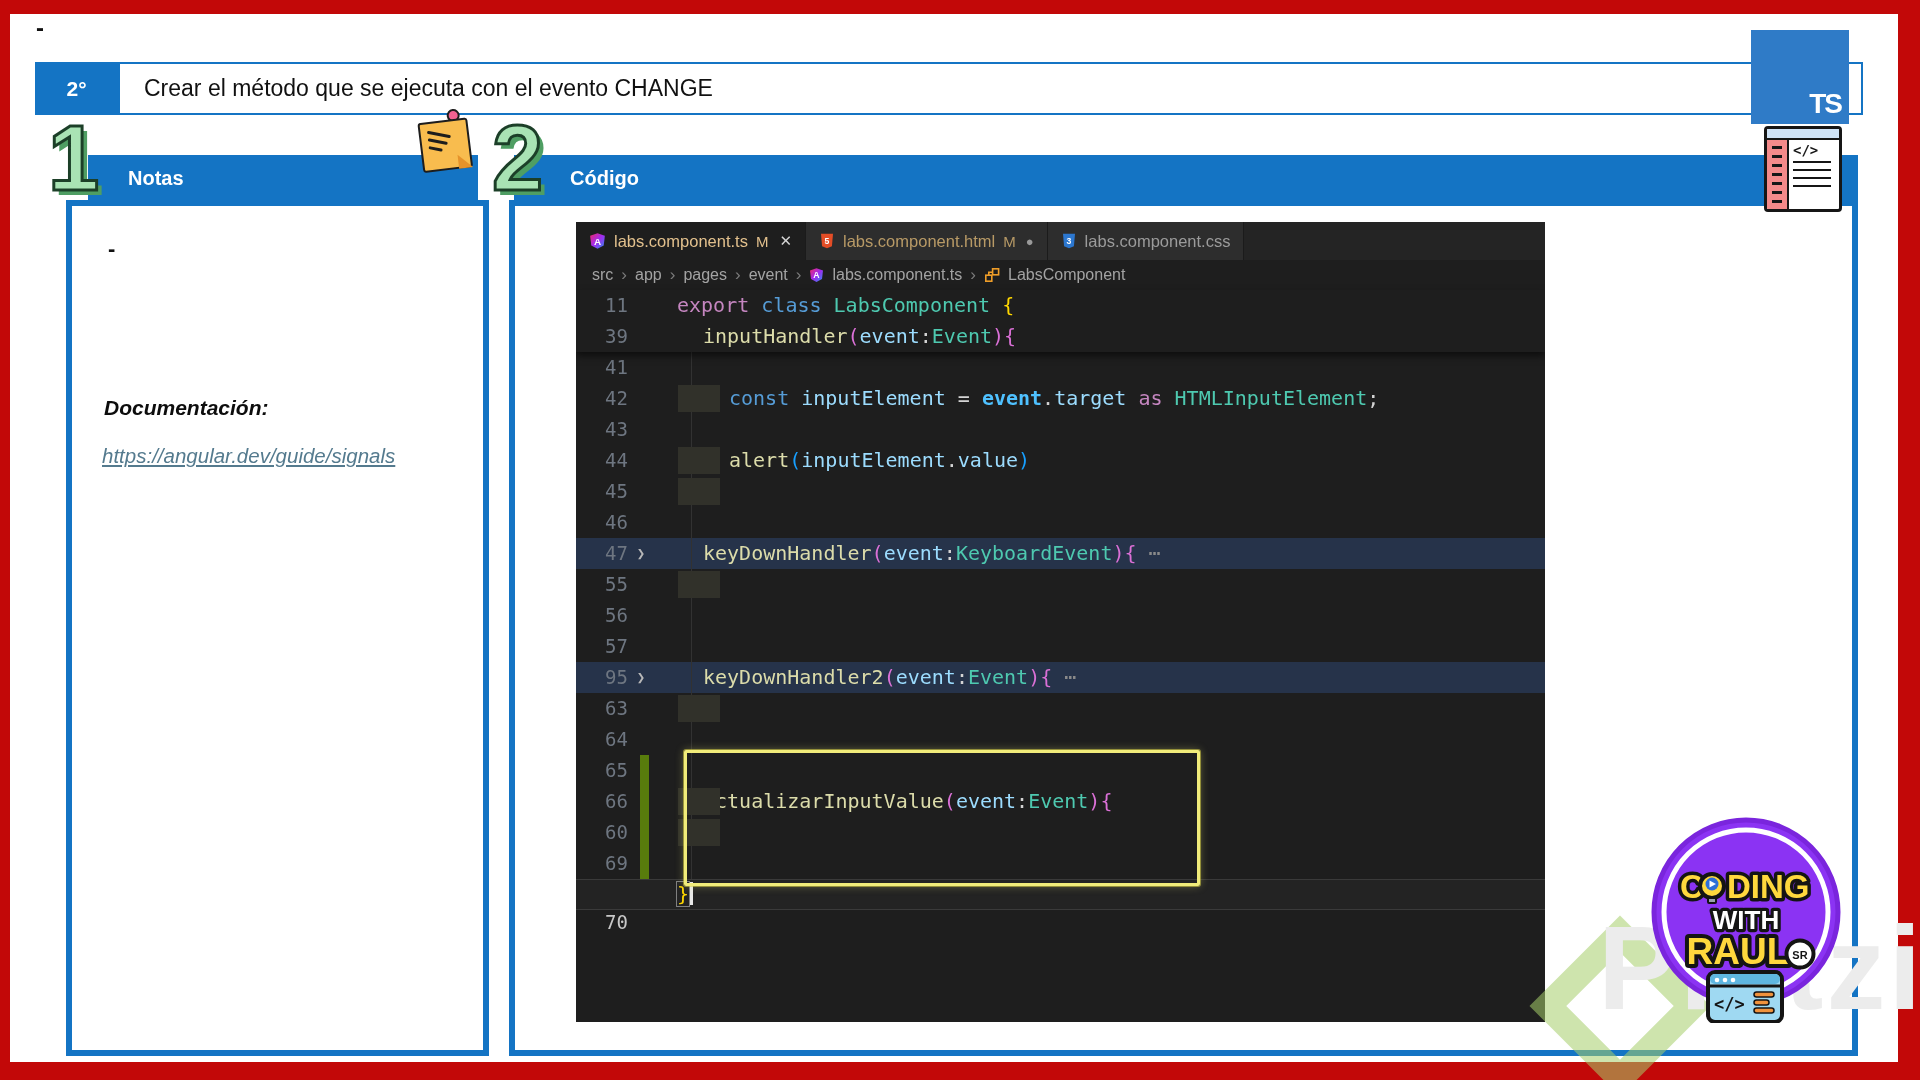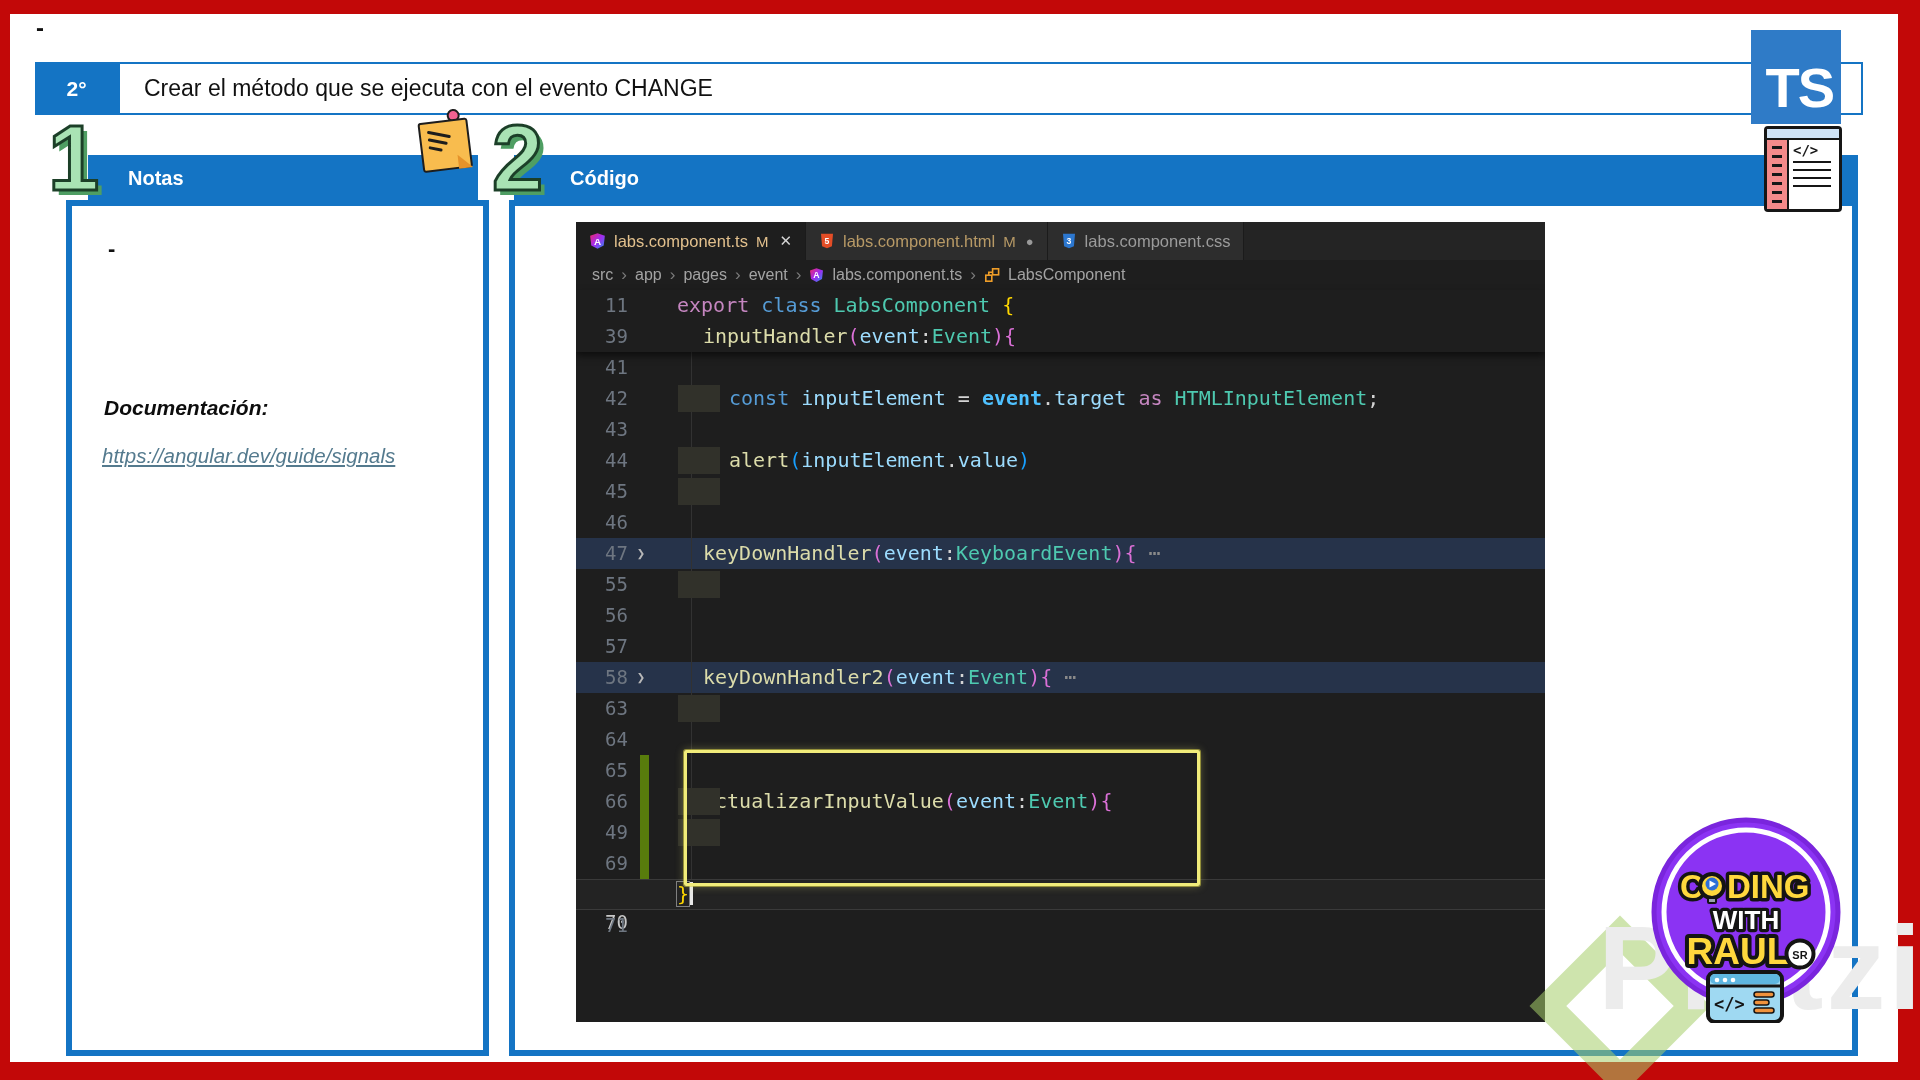--- a/index.html
+++ b/index.html
@@ -7,23 +7,23 @@
   body { position:relative; background:#c20808; }
   .canvas { position:absolute; left:10px; top:14px; right:22px; bottom:18px; background:#fff; }
 
   
   .top-dash { position:absolute; left:36px; top:14px; font-size:24px; font-weight:700; color:#111; }
   .step-box { position:absolute; left:35px; top:62px; width:83px; height:53px; background:#1474c4;
               color:#fff; font-size:21px; font-weight:700; display:flex; align-items:center; justify-content:center; }
   .title-box { position:absolute; left:118px; top:62px; width:1745px; height:53px; background:#fff;
                border:2px solid #1474c4; display:flex; align-items:center; padding-left:24px;
                font-size:23px; color:#111; }
-  .ts-logo { position:absolute; left:1751px; top:30px; width:90px; height:94px; background:#2f7bc7;
+  .ts-logo { position:absolute; left:1751px; top:30px; width:98px; height:94px; background:#2f7bc7;
              color:#fff; display:flex; align-items:flex-end; justify-content:flex-end;
-             padding:0 8px 4px 0; font-size:56px; font-weight:700; letter-spacing:-2px; }
+             padding:0 8px 4px 0; font-size:28px; font-weight:700; letter-spacing:-2px; }
 
   
   .num3d { position:absolute; font-size:92px; line-height:92px; font-weight:800; color:#a9e3b4;
            -webkit-text-stroke:3px #1c3f28; text-shadow:5px 5px 0 #4f9e63; z-index:3; }
   #num1 { left:48px; top:112px; }
   #num2 { left:492px; top:112px; }
   .sec-bar { position:absolute; top:155px; height:46px; background:#1474c4; color:#fff;
              font-size:20px; font-weight:700; display:flex; align-items:center; }
   #notas-bar { left:88px; width:390px; padding-left:40px; }
   #codigo-bar { left:514px; width:1344px; padding-left:56px; }
@@ -282,21 +282,21 @@
         <span class="ln">56</span>
         <span class="fold"></span>
         <span class="code lvl1 g1"></span>
       </div>
       <div class="row">
         <span class="ln">57</span>
         <span class="fold"></span>
         <span class="code lvl1 g1"></span>
       </div>
       <div class="row hl">
-        <span class="ln">58</span>
+        <span class="ln">95</span>
         <span class="fold">❯</span>
         <span class="code lvl1 g1"><span class="t-fn">keyDownHandler2</span><span class="t-b2">(</span><span class="t-vr">event</span><span class="t-pn">:</span><span class="t-ty">Event</span><span class="t-b2">)</span><span class="t-b2">{</span><span class="t-dt"> ⋯</span></span>
       </div>
       <div class="row">
         <span class="ln">63</span>
         <span class="fold"></span>
         <span class="code lvl1 g1 olive"><span class="t-b2">}</span></span>
       </div>
       <div class="row">
         <span class="ln">64</span>
@@ -307,38 +307,33 @@
         <span class="ln">65</span>
         <span class="fold green"></span>
         <span class="code lvl1 g1"></span>
       </div>
       <div class="row">
         <span class="ln">66</span>
         <span class="fold green"></span>
         <span class="code lvl1 g1 olive"><span class="t-fn">actualizarInputValue</span><span class="t-b2">(</span><span class="t-vr">event</span><span class="t-pn">:</span><span class="t-ty">Event</span><span class="t-b2">)</span><span class="t-b2">{</span></span>
       </div>
       <div class="row">
-        <span class="ln">49</span>
+        <span class="ln">60</span>
         <span class="fold green"></span>
         <span class="code lvl1 g1 olive"><span class="t-b2">}</span></span>
       </div>
       <div class="row">
         <span class="ln">69</span>
         <span class="fold green"></span>
         <span class="code lvl1 g1"></span>
       </div>
       <div class="row active">
         <span class="ln">70</span>
         <span class="fold"></span>
         <span class="code lvl0"><span class="match"><span class="t-b1">}</span></span><span class="caret"></span></span>
-      </div>
-      <div class="row">
-        <span class="ln">71</span>
-        <span class="fold"></span>
-        <span class="code lvl0"></span>
       </div>
     </div>
   <div class="annotation"></div>
 </div>
 
 <svg class="raul-logo" width="192" height="215" viewBox="0 0 192 215">
   <circle cx="96" cy="104" r="92" fill="#8b33f3" stroke="#7a25dd" stroke-width="5"></circle>
   <circle cx="96" cy="104" r="82" fill="none" stroke="#ffffff" stroke-width="5"></circle>
   <text x="30" y="90" font-family="Liberation Sans" font-size="33" font-weight="800" fill="#ffd83d" stroke="#141414" stroke-width="7" paint-order="stroke" stroke-linejoin="round">C</text>
   <circle cx="62" cy="78" r="12" fill="#ffd83d" stroke="#141414" stroke-width="4"></circle>

